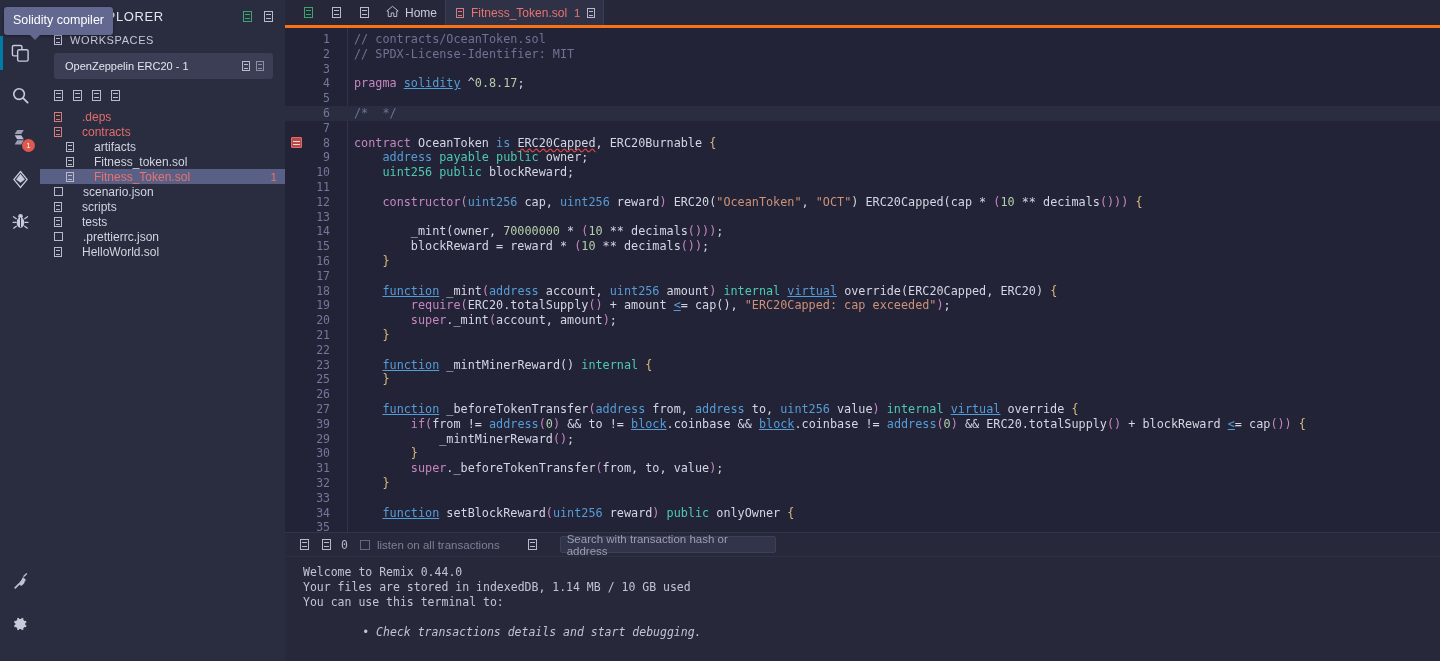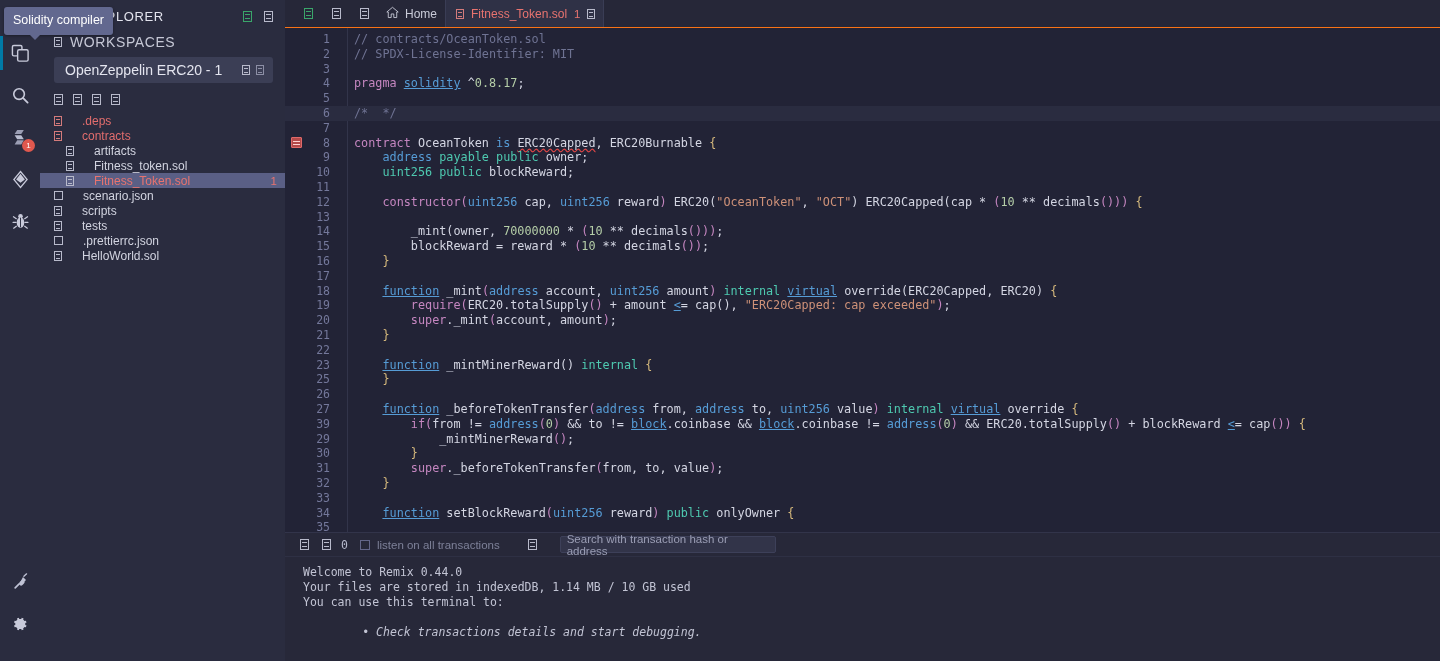--- a/index.html
+++ b/index.html
@@ -62,29 +62,29 @@
     position: relative; overflow: hidden;
   }
   .fp-header {
     display: flex; align-items: center; justify-content: space-between;
     padding: 6px 12px 2px 14px; height: 28px;
   }
   .fp-title { font-size: 13px; letter-spacing: .6px; color: #e3e4ee; font-weight: 400; }
   .fp-header-icons { display: flex; gap: 12px; align-items: center; }
   .fp-ws-label {
     display: flex; align-items: center; gap: 8px;
-    padding: 6px 12px 5px 14px; font-size: 14px; letter-spacing: .6px; color: #c6c8d6;
+    padding: 6px 12px 5px 14px; font-size: 11px; letter-spacing: .6px; color: #c6c8d6;
   }
   .ws-select {
     margin: 2px 12px 0 14px; height: 26px;
     background: #3b3e55; border-radius: 3px;
     display: flex; align-items: center; justify-content: space-between;
     padding: 0 9px 0 11px; cursor: pointer;
   }
-  .ws-select-label { font-size: 14px; color: #e4e5ef; }
+  .ws-select-label { font-size: 11px; color: #e4e5ef; }
   .fp-toolrow { display: flex; gap: 10px; padding: 11px 0 6px 14px; }
 
   
   .tofu {
     display: inline-block;
     width: 9px; height: 11px;
     border: 1px solid #b8bacb;
     position: relative; flex: 0 0 9px;
     overflow: hidden;
   }
@@ -120,21 +120,21 @@
   .trow.sel { background: #5a5f85; }
   .trow.sel .lbl { color: #e8736f; }
   .trow .cnt { color: #e8736f; font-size: 11.5px; }
 
   
   .main { flex: 1 1 auto; height: 661px; position: relative; background: #222336; overflow: hidden; }
 
   .tabbar {
     height: 28px; background: #262738;
     display: flex; align-items: stretch;
-    border-bottom: 1px solid #f97316;
+    border-bottom: 3px solid #f97316;
   }
   .tb-icons { display: flex; align-items: center; gap: 0; padding-left: 11px; }
   .tb-icons .ti { width: 24px; display: flex; align-items: center; justify-content: center; cursor: pointer; }
   .tb-icons .ti.wide { width: 32px; }
   .tab {
     display: flex; align-items: center; gap: 7px;
     padding: 0 8px 0 10px; font-size: 12px; cursor: pointer;
     color: #c9cbd8;
   }
   .tab.home { gap: 6px; }

